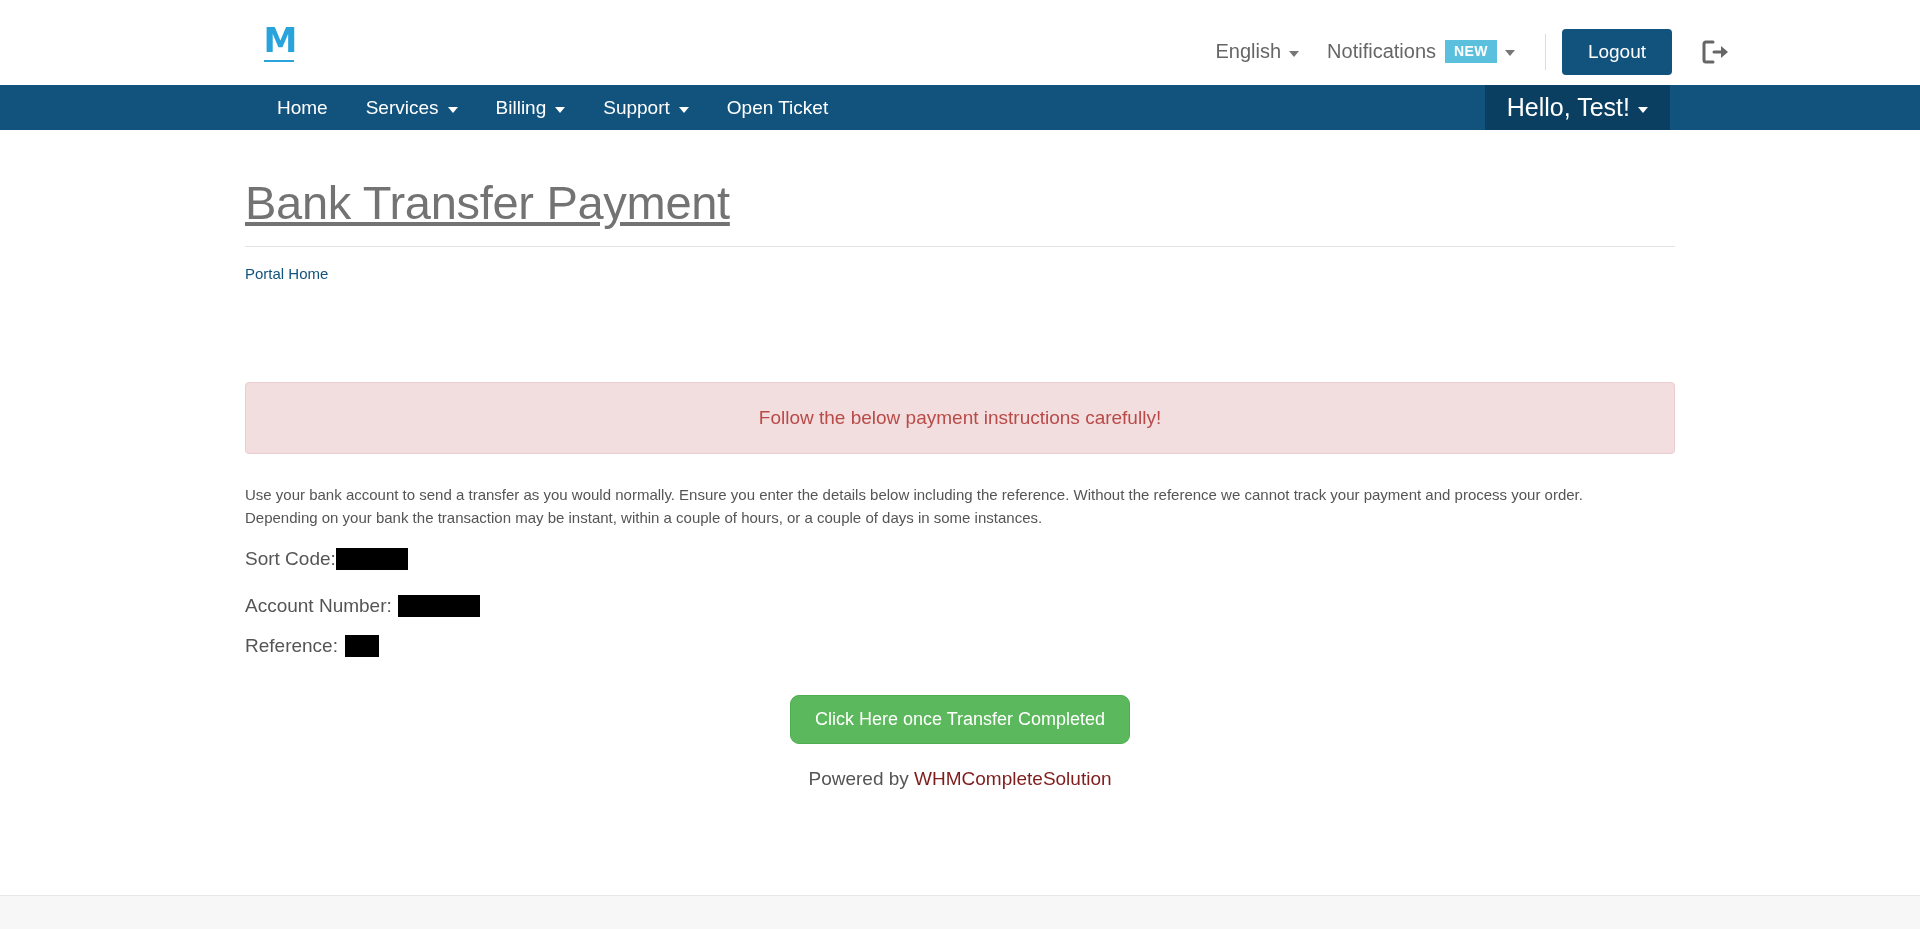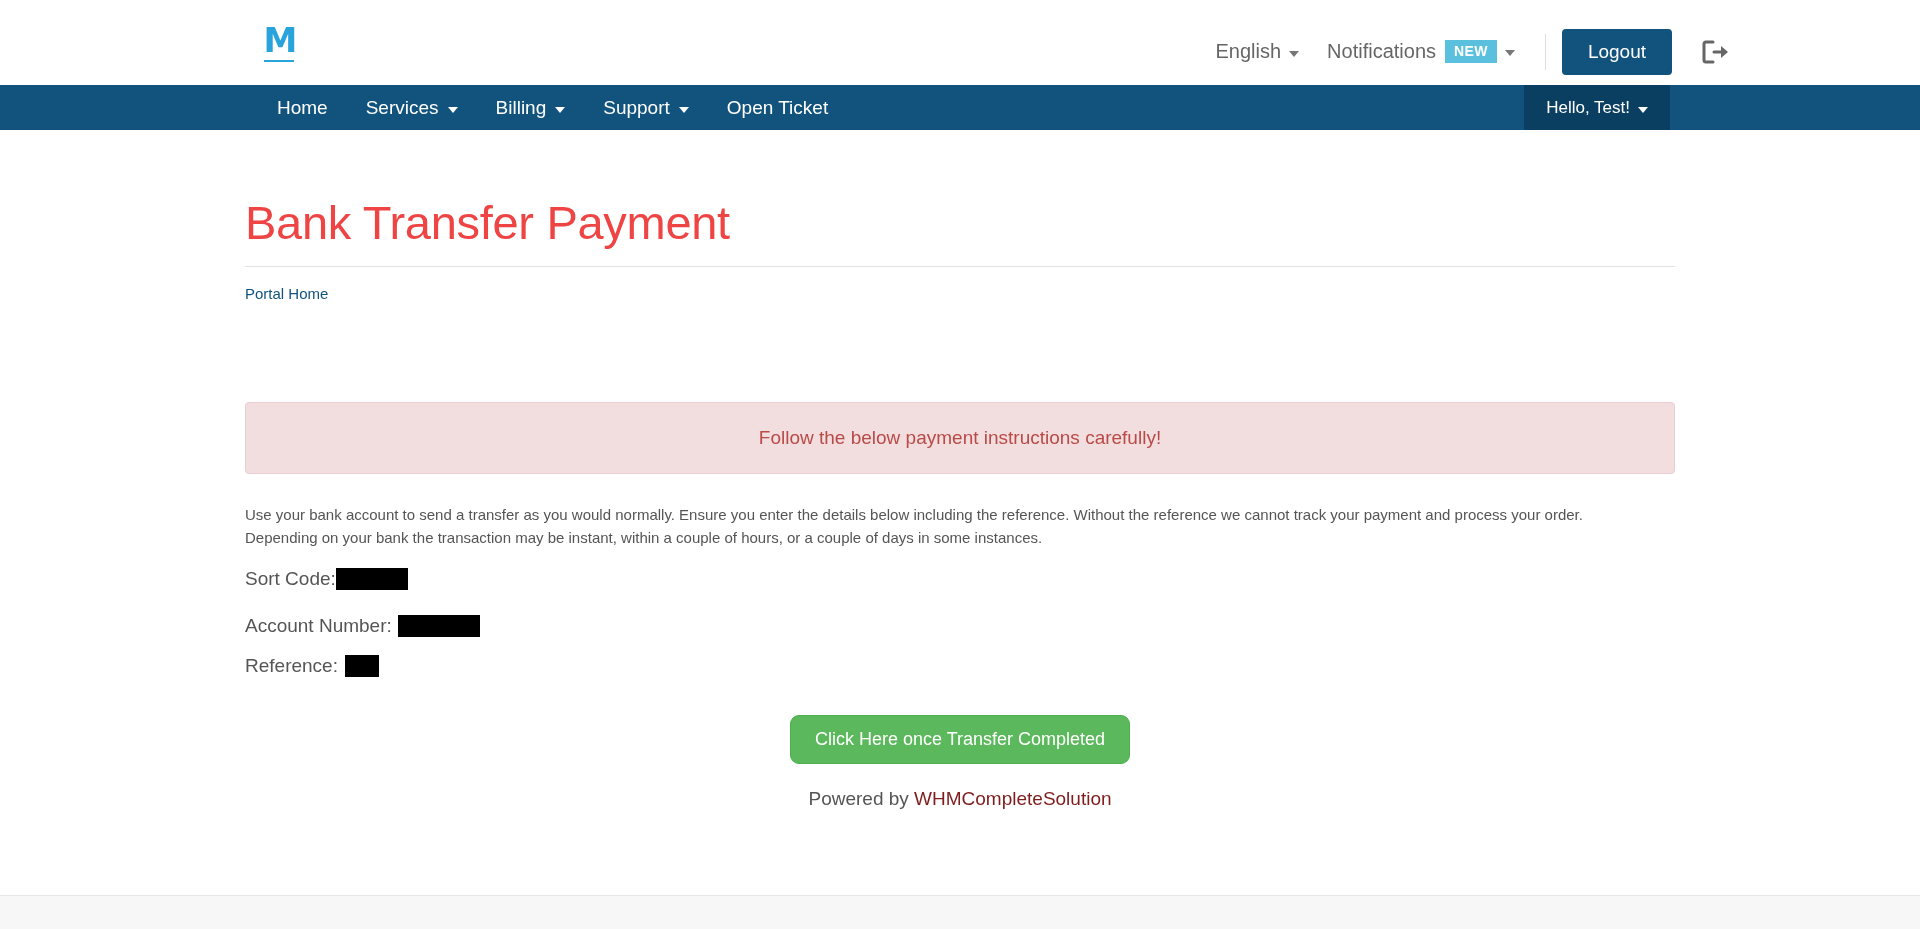--- a/index.html
+++ b/index.html
@@ -142,44 +142,45 @@
   .nav-user {
     position: absolute;
     right: 250px;
     top: 0;
     bottom: 0;
     background: #0b3f62;
     display: flex;
     align-items: center;
     padding: 0 22px;
     color: #ffffff;
-    font-size: 17px;
+    font-size: 25px;
     cursor: pointer;
     white-space: nowrap;
   }
   .nav-user .caret-down { border-top-color: #ffffff; }
 
   
   .main {
     position: relative;
     min-height: 620px;
     background: #ffffff;
   }
   .container {
     width: 1430px;
     margin: 0 auto;
     padding-left: 0;
   }
   .page-title {
     font-size: 47px;
     font-weight: 400;
-    color: #ef4444;
-    padding-top: 65px;
+    color: #737373;
+    padding-top: 45px;
     padding-bottom: 8px;
     letter-spacing: -0.3px;
+    text-decoration: underline;
   }
   .title-rule {
     border-bottom: 1px solid #e3e3e3;
     margin-top: 8px;
   }
   .breadcrumb {
     font-size: 15px;
     color: #11537d;
     padding-top: 18px;
     cursor: pointer;

